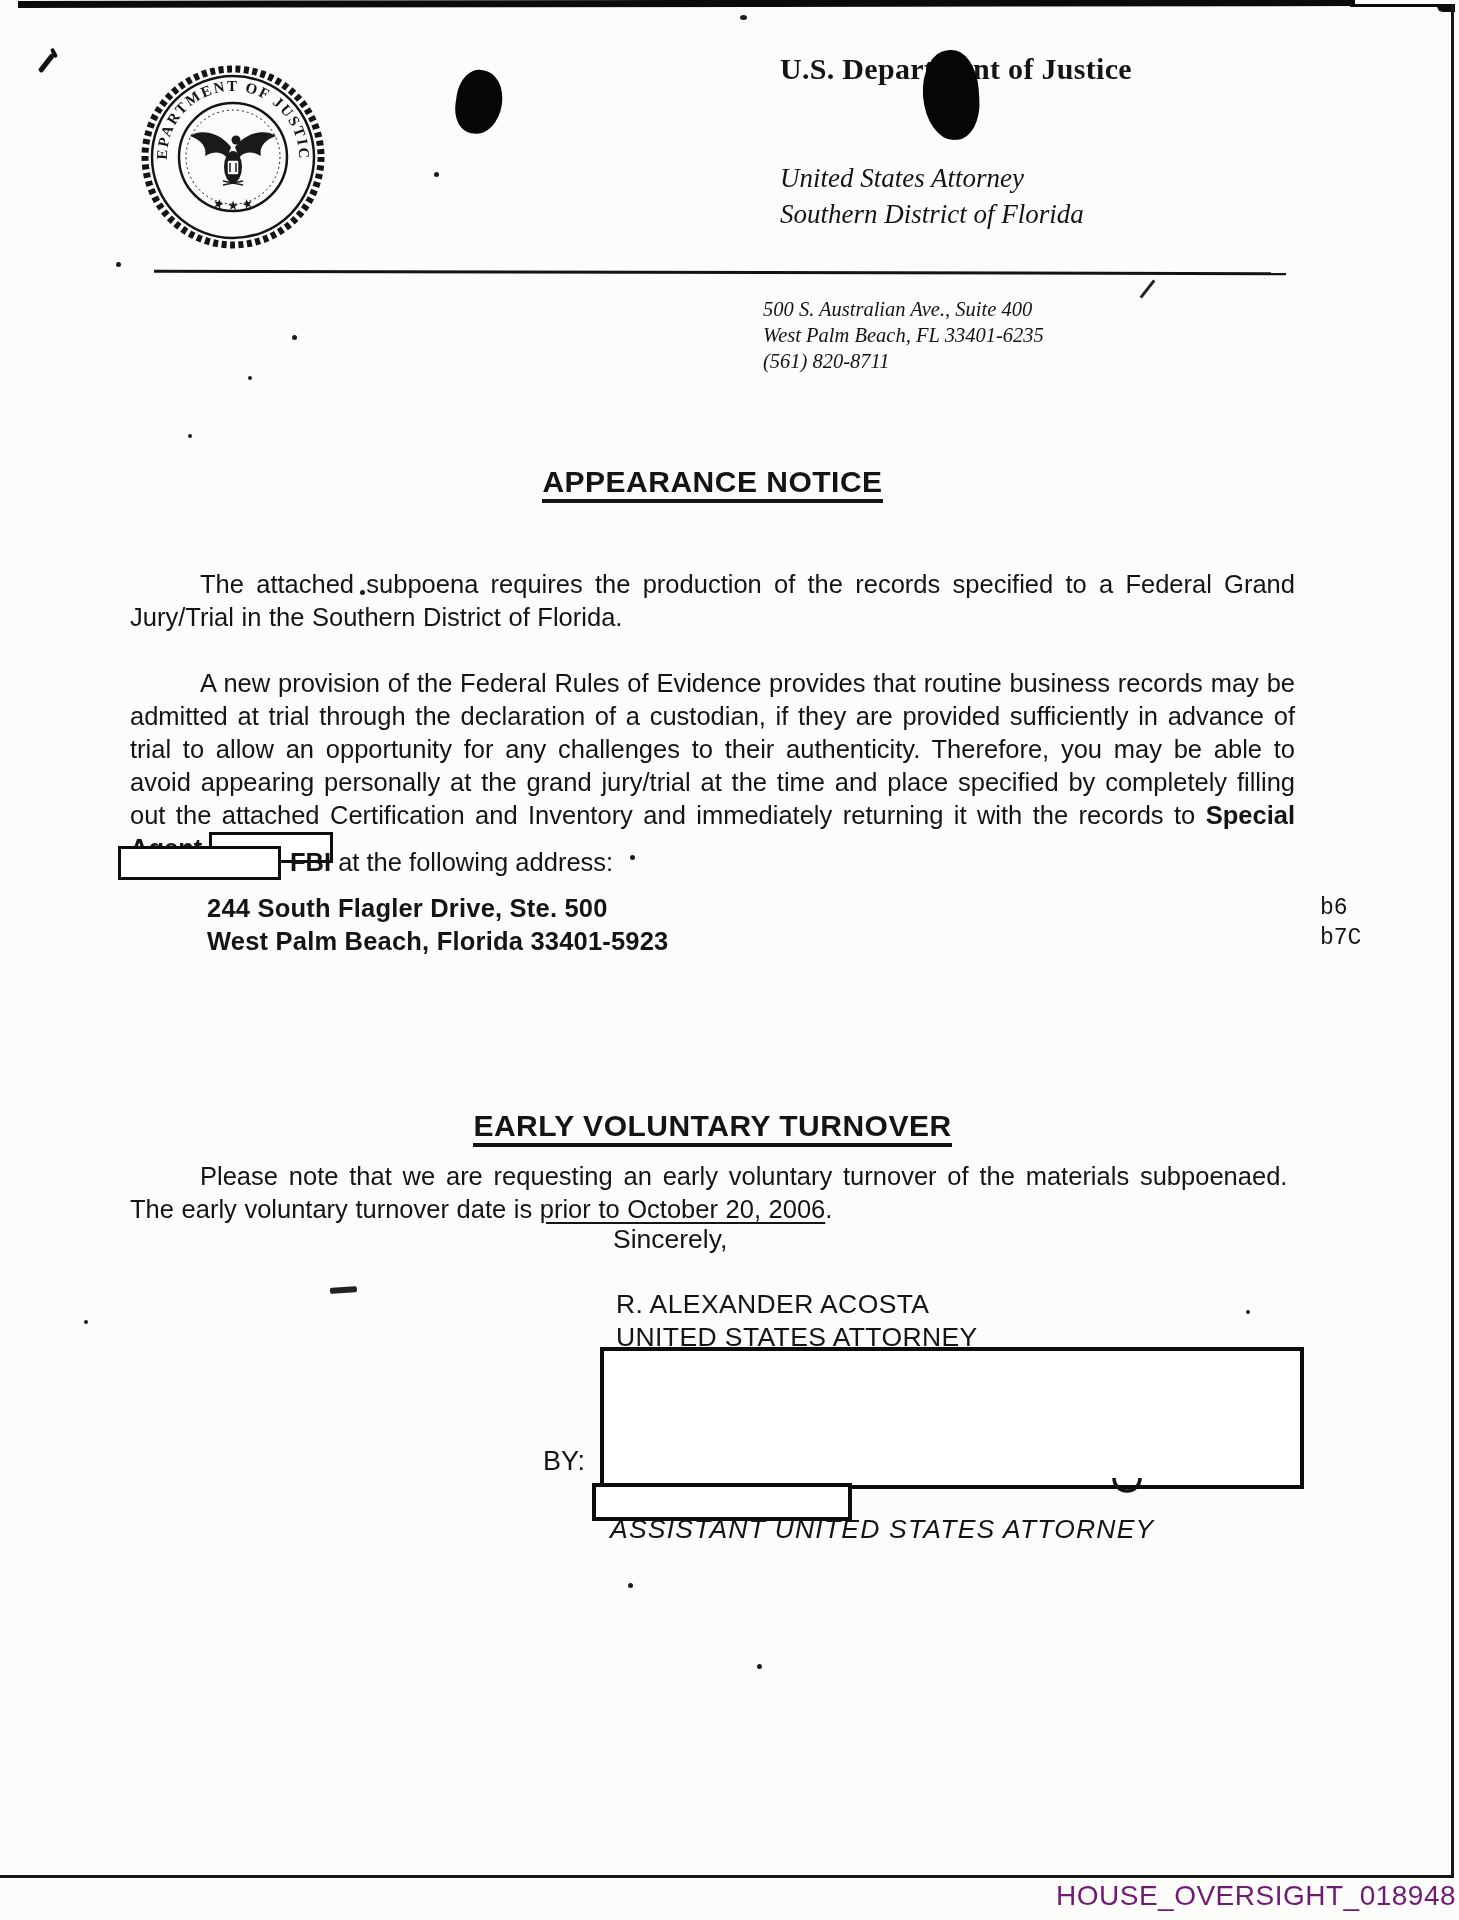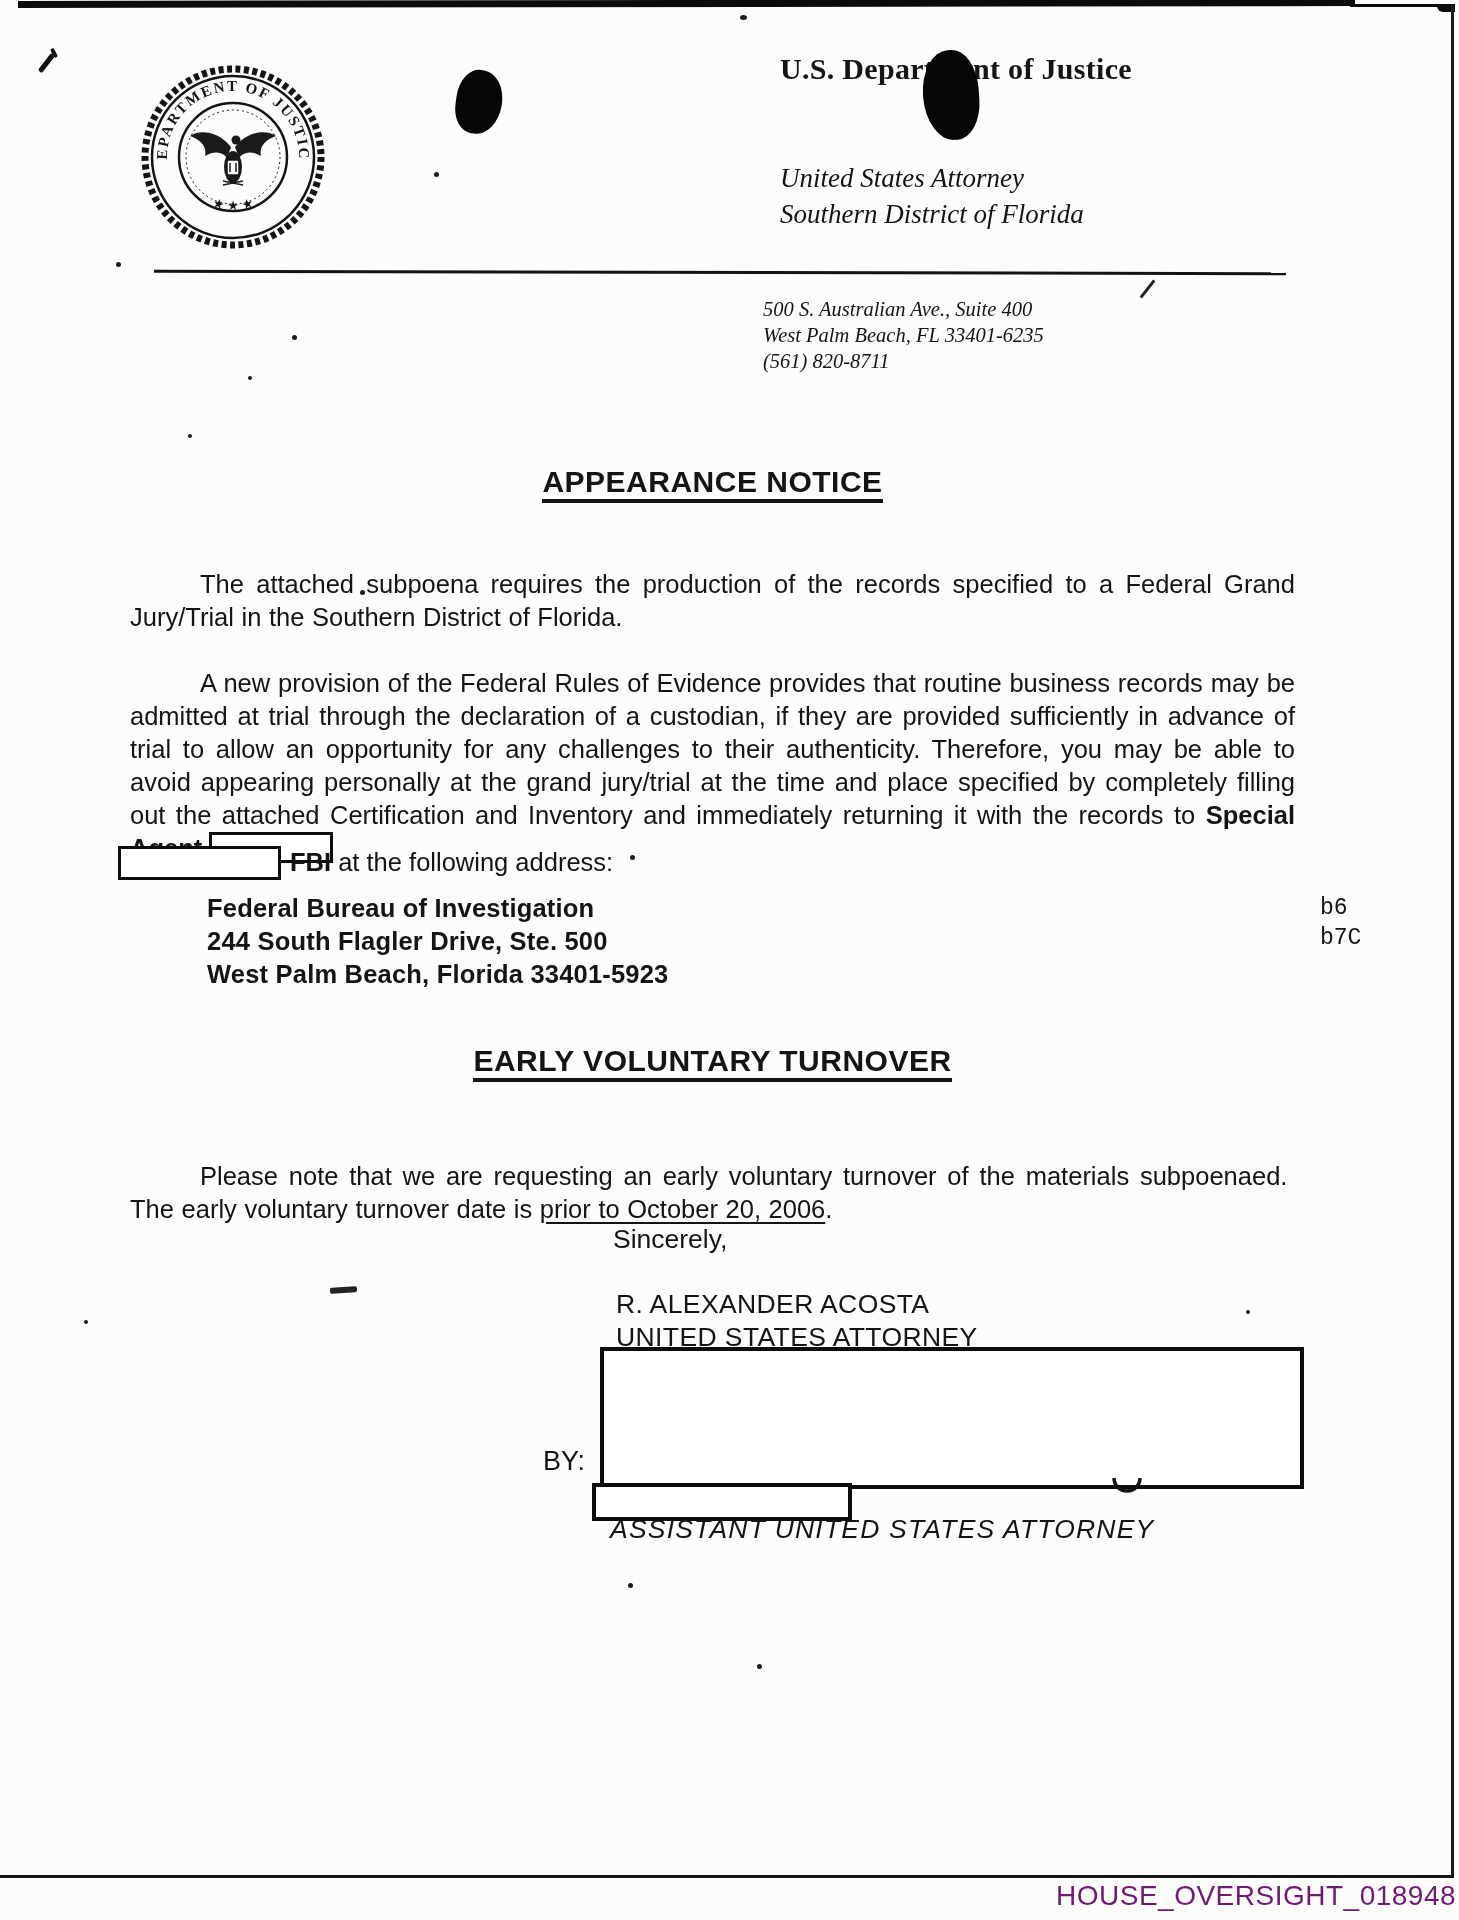--- a/index.html
+++ b/index.html
@@ -34,21 +34,21 @@
   .pen-slash { position:absolute; left:1146px; top:278px; width:3px; height:22px; background:#222; transform:rotate(38deg); }
   .office-address {
     position:absolute; left:763px; top:296px;
     font-family:"Liberation Serif", serif; font-style:italic; font-size:20.5px; line-height:26px;
   }
 
   
   .doc-heading { position:absolute; left:130px; width:1165px; text-align:center; font-weight:bold; font-size:30px; letter-spacing:0.5px; }
   .doc-heading > span { border-bottom:4px solid #141414; padding-bottom:1px; }
   .heading-appearance { top:465px; }
-  .heading-turnover { top:1044px; }
+  .heading-turnover { top:1109px; }
 
   .para {
     position:absolute; left:130px; width:1165px;
     font-size:25.5px; line-height:33px; text-align:justify; text-indent:70px;
     word-spacing:0.5px;
     margin-top:40px;
   }
   .para-1 { top:528px; }
   .para-2 { top:627px; }
   .para-2b { position:absolute; left:118px; top:820px; width:1165px; font-size:25.5px; line-height:33px; text-indent:0; }
@@ -152,21 +152,20 @@
     <span>APPEARANCE NOTICE</span>
   </div>
 
   <p class="para para-1">The attached subpoena requires the production of the records specified to a Federal Grand Jury/Trial in the Southern District of Florida.</p>
 
   <p class="para para-2"><span>A new provision of the Federal Rules of Evidence provides that routine business records may be admitted at trial through the declaration of a custodian, if they are provided sufficiently in advance of trial to allow an opportunity for any challenges to their authenticity. Therefore, you may be able to avoid appearing personally at the grand jury/trial at the time and place specified by completely filling out the attached Certification and Inventory and immediately returning it with the records to </span><b class="inline-bold">Special Agent</b><span class="redact-inline redact-agent"></span></p>
 
   <p class="para-2b"><span class="redact-inline redact-name"></span><b class="inline-bold">FBI</b><span> at the following address:</span></p>
 
   <div class="fbi-address">
-    <div>Federal Bureau of Investigation</div>
     <div>244 South Flagler Drive, Ste. 500</div>
     <div>West Palm Beach, Florida 33401-5923</div>
   </div>
 
   <div class="margin-codes">
     <div>b6</div>
     <div>b7C</div>
   </div>
 
   <div class="doc-heading heading-turnover">

